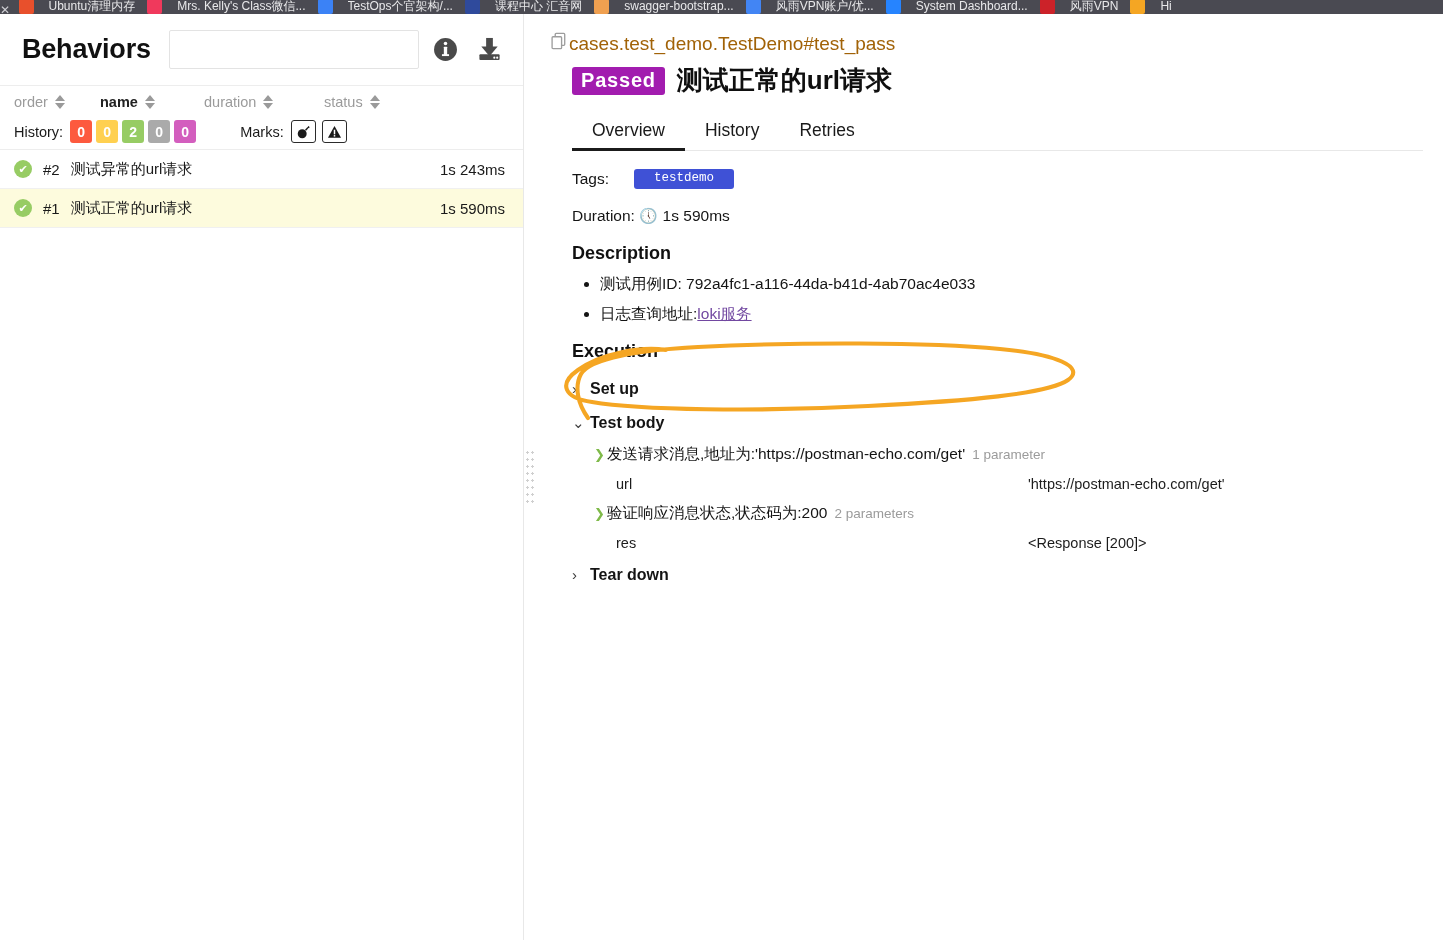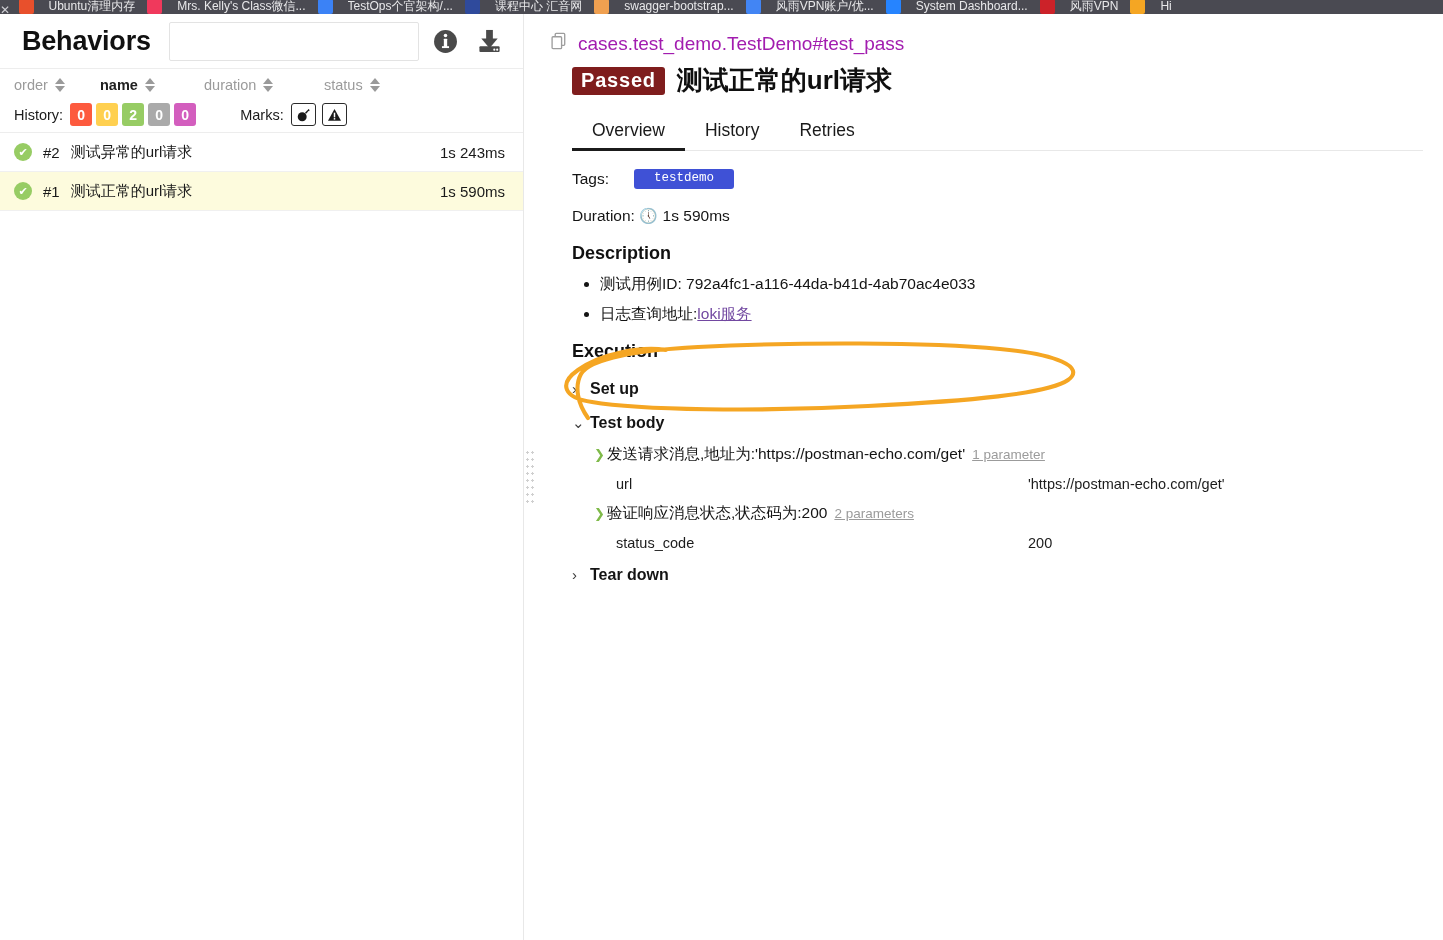--- a/index.html
+++ b/index.html
@@ -63,21 +63,21 @@
   
   #left-panel {
     width: 524px;
     height: 926px;
     background: #fff;
     border-right: 1px solid #e8e8e8;
     position: relative;
     flex: 0 0 auto;
   }
   #left-header {
-    height: 55px;
+    height: 72px;
     display: flex;
     align-items: center;
     padding: 0 16px 0 22px;
     border-bottom: 1px solid #ededed;
   }
   #panel-title {
     font-size: 27px;
     font-weight: bold;
     color: #111;
     letter-spacing: -0.2px;
@@ -228,32 +228,31 @@
     height: 926px;
     background: #fff;
     padding: 0;
     position: relative;
     overflow: hidden;
   }
   #rp-inner { padding: 18px 20px 0 14px; }
 
   #breadcrumb {
     display: flex; align-items: center;
-    gap: 9px;
-    color: #a21caf;
+    color: #a16207;
     font-size: 19px;
     margin-bottom: 7px;
     cursor: pointer;
   }
   #title-row {
     display: flex; align-items: center; gap: 12px;
     margin: 6px 0 6px 22px;
   }
   .status-pill {
-    background: #7f1d1d;
+    background: #a21caf;
     color: #fff;
     font-weight: bold;
     font-size: 20px;
     padding: 2px 9px 3px;
     border-radius: 3px;
     letter-spacing: 0.8px;
     line-height: 1.15;
   }
   #test-title {
     font-size: 26px;
@@ -336,21 +335,21 @@
     margin-right: 4px;
   }
   .step-row {
     display: flex; align-items: baseline;
     font-size: 15.5px;
     color: #141414;
     padding: 4px 0 4px 22px;
     cursor: pointer;
   }
   .step-chev { color: #7fba4a; font-size: 13px; margin-right: 2px; }
-  .step-count { color: #9b9b9b; font-size: 13.5px; margin-left: 7px; text-decoration: underline; }
+  .step-count { color: #9b9b9b; font-size: 13.5px; margin-left: 7px; }
   .param-row {
     display: flex;
     font-size: 14.5px;
     color: #1c1c1c;
     padding: 7px 0 7px 44px;
   }
   .param-name { width: 412px; flex: 0 0 auto; }
   .param-value { flex: 1 1 auto; }
 
   
@@ -576,22 +575,22 @@
           <span class="param-name">url</span>
           <span class="param-value">'https://postman-echo.com/get'</span>
         </div>
 
         <div class="step-row">
           <span class="step-chev">❯</span>
           <span>验证响应消息状态,状态码为:200</span>
           <span class="step-count">2 parameters</span>
         </div>
         <div class="param-row">
-          <span class="param-name">status_code</span>
-          <span class="param-value">200</span>
+          <span class="param-name">res</span>
+          <span class="param-value">&lt;Response [200]&gt;</span>
         </div>
 
         <div class="exec-group">
           <span class="chev">›</span>
           <span>Tear down</span>
         </div>
 
       </div>
     </div>
 

